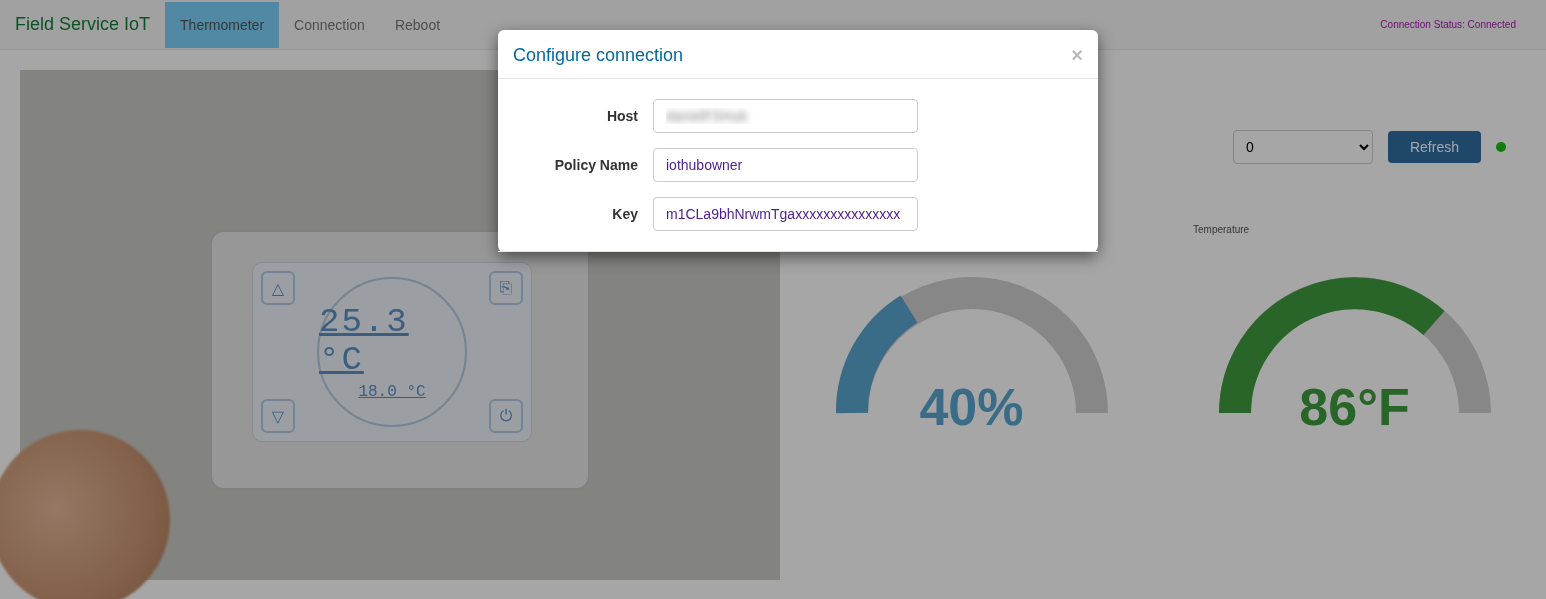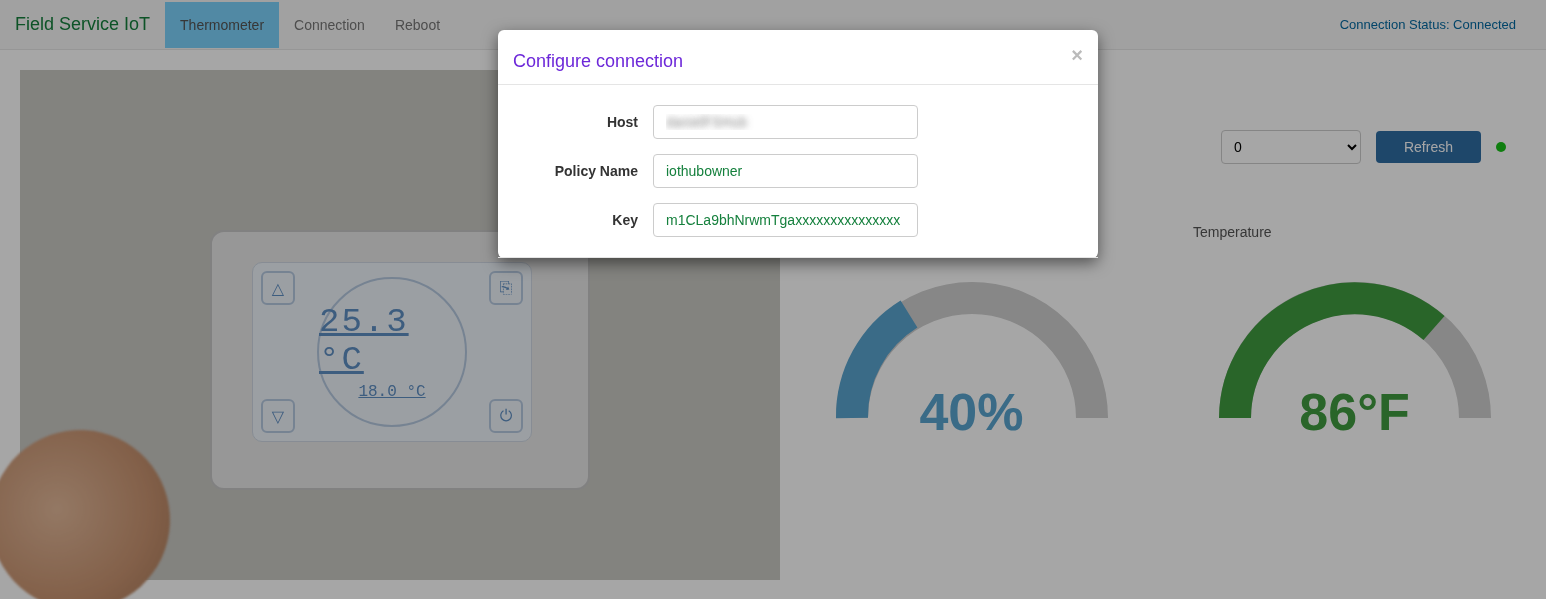--- a/index.html
+++ b/index.html
@@ -33,22 +33,22 @@
     color: #777;
     cursor: pointer;
   }
   .nav-item.active {
     background: #7dd3fc;
     color: #555;
   }
   .nav-right {
     margin-left: auto;
     padding: 15px;
-    color: #0369a1;
-    font-size: 13px;
+    color: #a21caf;
+    font-size: 10px;
   }
   
   .content {
     padding: 20px;
     display: flex;
   }
   .col-left {
     width: 760px;
     flex: 0 0 760px;
   }
@@ -122,35 +122,35 @@
     height: 34px;
     border: 1px solid #ccc;
     border-radius: 4px;
     padding: 4px 8px;
     font-size: 14px;
     background: #fff;
   }
   .btn {
     border: none;
     border-radius: 4px;
-    padding: 8px 28px;
+    padding: 8px 22px;
     font-size: 14px;
     cursor: pointer;
     color: #fff;
   }
   .btn-primary { background: #337ab7; }
   .btn-primary.dark { background: #2e6da4; }
   .status-dot {
     width:10px;height:10px;border-radius:50%;
     background:#17c217;
   }
   
   .gauges { display:flex; gap:60px; padding:0 10px; }
   .gauge-box { flex:1; }
-  .gauge-title { color:#555; font-size:14px; margin-bottom:6px; }
+  .gauge-title { color:#555; font-size:10px; margin-bottom:6px; }
   .gauge-wrap { position:relative; width:300px; height:190px; margin:8px auto; }
   .gauge-value {
     position:absolute; left:0; right:0; bottom:-4px;
     text-align:center; font-size:52px; font-weight:700;
   }
   .gauge-blue { color:#5aa5cf; fill:#5aa5cf; }
   .gauge-green { color:#3f9c3f; fill:#3f9c3f; }
   
   .modal-backdrop {
     position:absolute; inset:0;
@@ -164,34 +164,34 @@
     background:#fff;
     border-radius:6px;
     box-shadow: 0 5px 15px rgba(0,0,0,.5);
   }
   .modal-header {
     padding: 15px 15px 12px 15px;
     border-bottom:1px solid #e5e5e5;
     display:flex;
     align-items:flex-start;
   }
-  .modal-title { font-size:18px; color:#6d28d9; font-weight:400; flex:1;margin-top:6px;}
+  .modal-title { font-size:18px; color:#0369a1; font-weight:400; flex:1;}
   .modal-close { color:#bbb; font-size:20px; cursor:pointer; line-height:1; font-weight:700;}
   .modal-body { padding: 20px 15px 20px 15px; border-bottom:1px solid #e5e5e5;}
   .form-row { display:flex; align-items:center; margin-bottom:15px; }
   .form-row:last-child{margin-bottom:0;}
   .form-label { width:140px; text-align:right; font-weight:700; color:#333; padding-right:15px;}
   .form-control {
     flex: 0 0 265px;
     height:34px;
     border:1px solid #ccc;
     border-radius:4px;
     padding: 6px 12px;
     font-size:14px;
-    color:#15803d;
+    color:#4c1d95;
   }
   .form-control.blur { color:transparent; text-shadow: 0 0 6px rgba(80,80,80,0.7); }
   .modal-footer { padding:15px; text-align:right; }
 </style>
 </head>
 <body>
 
 <div class="navbar">
   <div class="navbar-brand">Field Service IoT</div>
   <div class="nav-item active">Thermometer</div>

